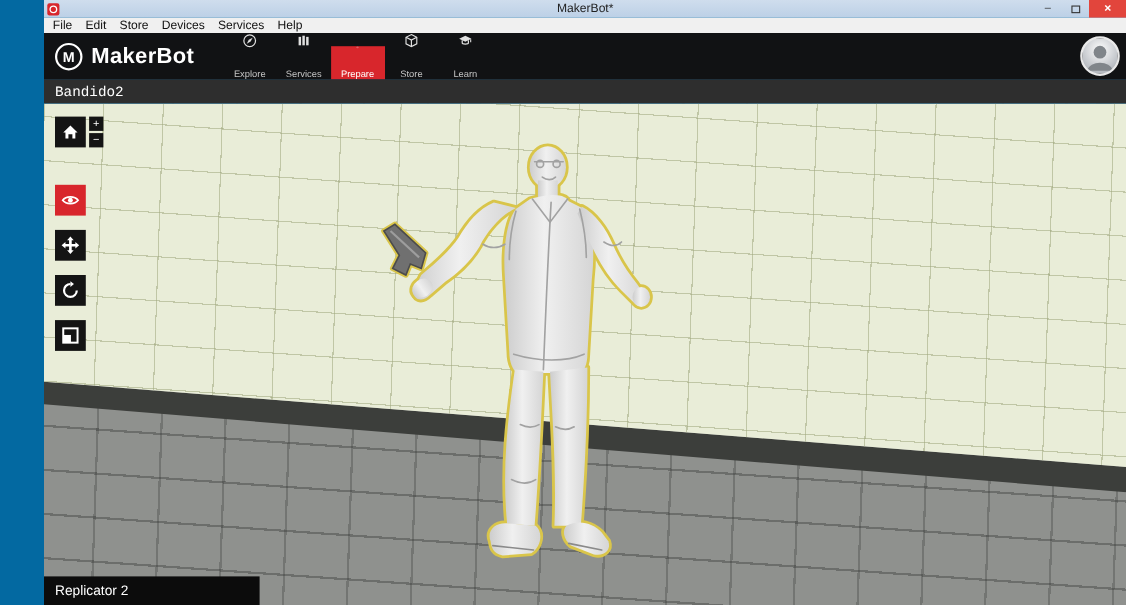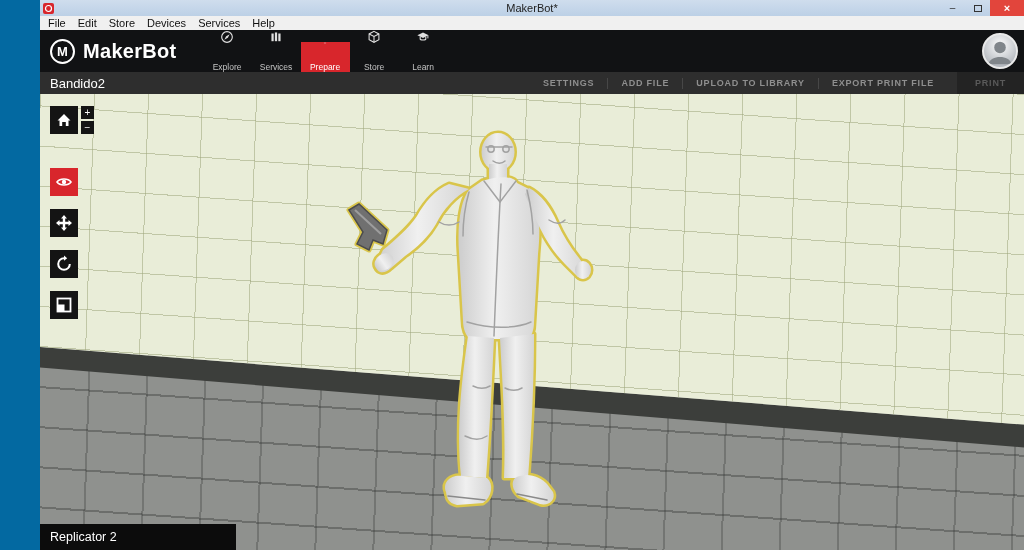--- a/index.html
+++ b/index.html
@@ -28,21 +28,21 @@
   .nav-items { display:flex; align-items:stretch; }
   .nav-item { width:49px; display:flex; flex-direction:column; align-items:center; justify-content:center; gap:18px; cursor:pointer; }
   .nav-item .nav-label { font-size:8.5px; color:#c4c4c4; }
   .nav-item.active { background:#d8262c;margin-top:12px; }
   .nav-item.active .nav-label { color:#fff; }
   .avatar { position:absolute; right:6px; top:3px; width:36px; height:36px; border-radius:50%;
             background:radial-gradient(circle at 50% 32%, #fdfdfd, #b6bac0 75%); border:2px solid #e9e9e9; overflow:hidden; cursor:pointer; }
 
   
   .project-bar { height:22px; background:#2e2e2e; display:flex; align-items:center; flex:0 0 auto; }
-  .project-title { color:#fff; font-size:13px; padding-left:10px; }
+  .project-title { color:#fff; font-size:13px; padding-left:10px;font-family:Liberation Mono, monospace; }
   .proj-actions { margin-left:auto; height:100%; display:flex; align-items:center; }
   .proj-btn { border:none; background:transparent; color:#8f8f8f; font-size:9px; font-weight:bold; letter-spacing:.8px; padding:0 13px; height:100%; cursor:pointer; font-family:"Liberation Sans", sans-serif; }
   .proj-divider { width:1px; height:11px; background:#474747; }
   .proj-btn.print { margin-left:10px; background:#232323; color:#5a5a5a; padding:0 18px; cursor:default; }
 
   
   .viewport { position:relative; flex:1 1 auto; overflow:hidden; }
   .floor { position:absolute; inset:0; background-color:#8f918e;
     background-image:
       repeating-linear-gradient(184deg, rgba(50,52,50,.38) 0px, rgba(50,52,50,.38) 2px, transparent 2px, transparent 40px),
@@ -147,30 +147,20 @@
     <div class="avatar">
       <svg width="32" height="32" viewBox="0 0 36 36">
           <circle cx="18" cy="14" r="6.5" fill="#80858a"></circle>
           <path d="M5 33 C7 22 29 22 31 33 Z" fill="#80858a"></path>
         </svg>
     </div>
   </div>
 
   <div class="project-bar">
     <span class="project-title">Bandido2</span>
-    <div class="proj-actions">
-      <button class="proj-btn">SETTINGS</button>
-      <span class="proj-divider"></span>
-      <button class="proj-btn">ADD FILE</button>
-      <span class="proj-divider"></span>
-      <button class="proj-btn">UPLOAD TO LIBRARY</button>
-      <span class="proj-divider"></span>
-      <button class="proj-btn">EXPORT PRINT FILE</button>
-      <button class="proj-btn print">PRINT</button>
-    </div>
   </div>
 
   <div class="viewport">
     <div class="floor"></div>
     <div class="plate-band"></div>
     <div class="plate"></div>
 
     <svg class="model" viewBox="0 0 280 395">
       <defs>
         <linearGradient id="bodyg" x1="0" y1="0" x2="1" y2="0">

